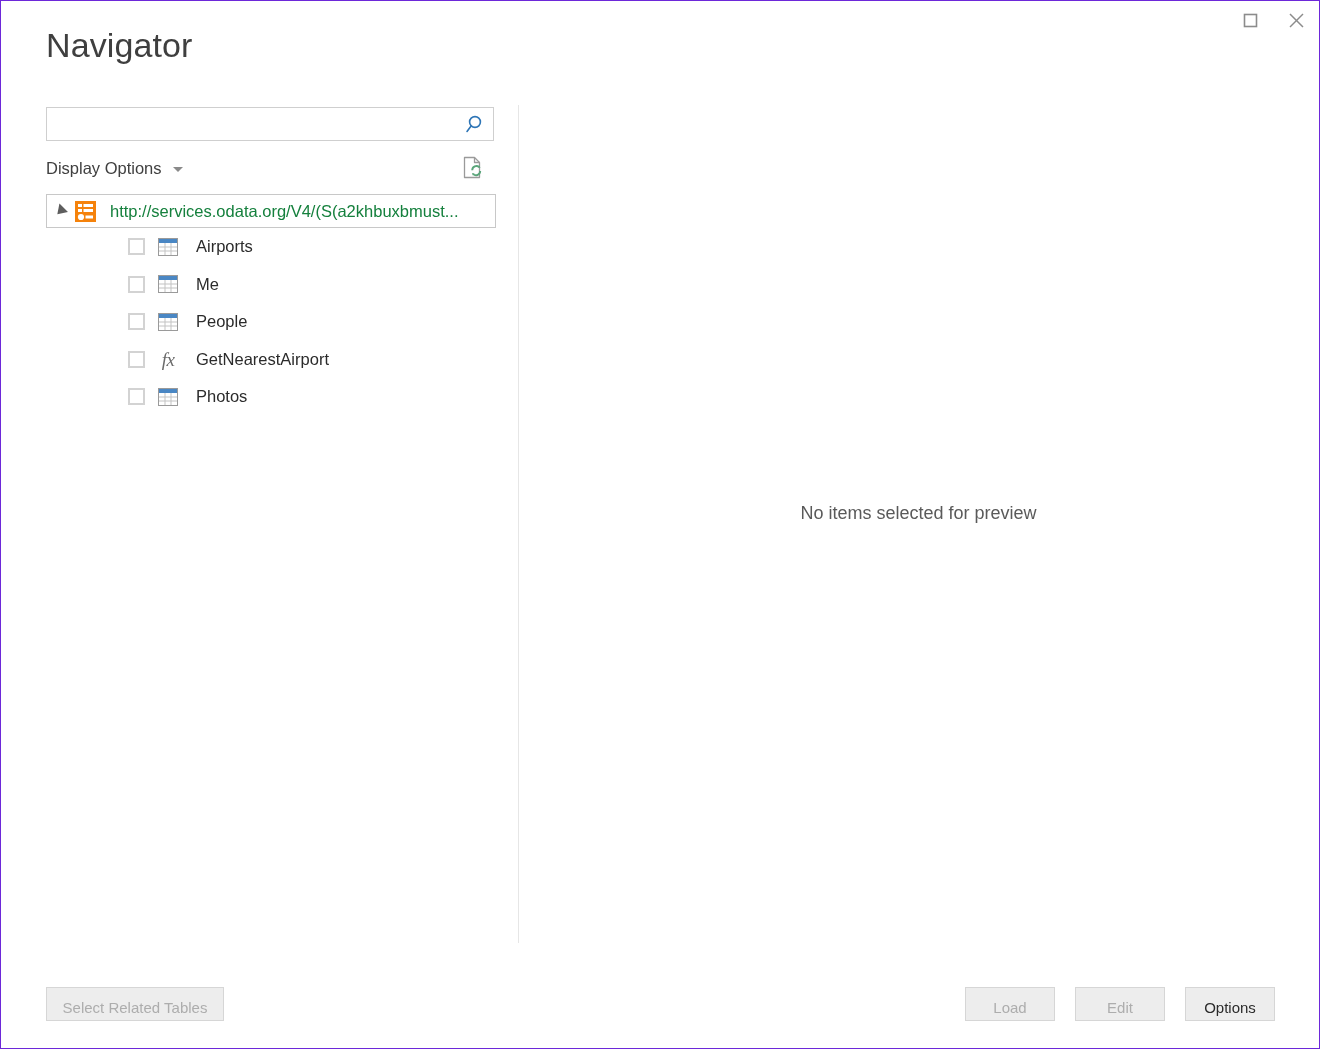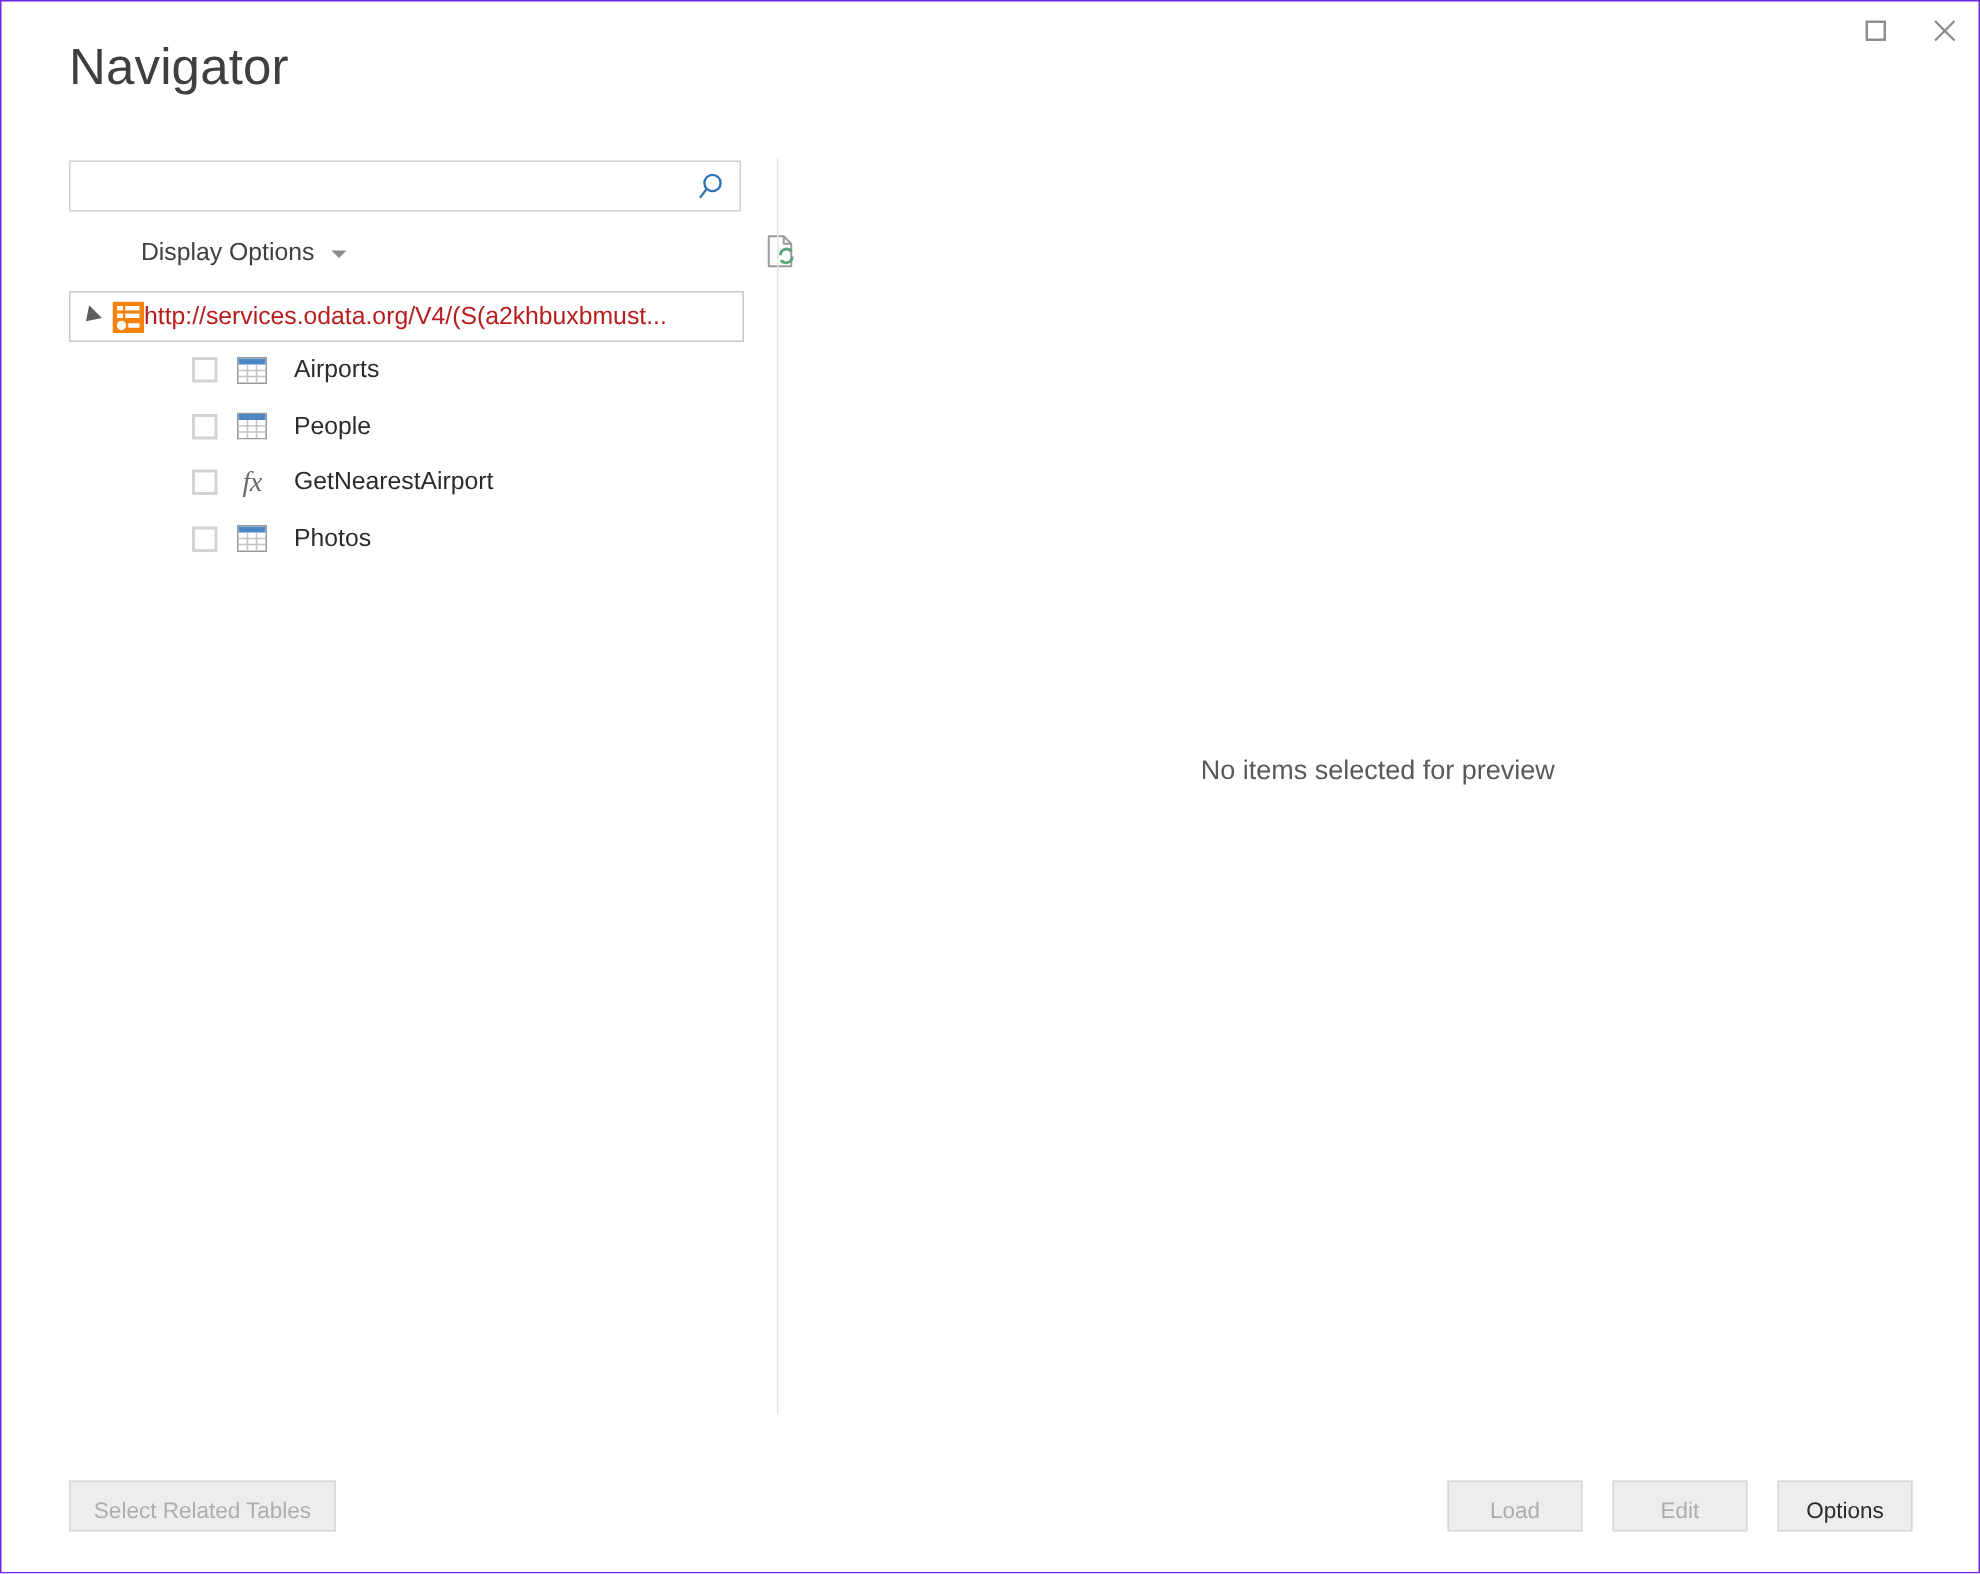--- a/index.html
+++ b/index.html
@@ -94,21 +94,20 @@
     flex: none;
   }
 
   .options-row {
     position: relative;
     margin-top: 11px;
     width: 448px;
     height: 32px;
     display: flex;
     align-items: center;
-    margin-left: 48px;
   }
   .display-options {
     display: flex;
     align-items: center;
     gap: 11px;
     cursor: default;
   }
   .display-options-label {
     font-size: 16.5px;
     color: #404040;
@@ -157,22 +156,23 @@
   .expander-tri {
     width: 0; height: 0;
     border-top: 6px solid transparent;
     border-bottom: 6px solid transparent;
     border-right: 9px solid #5e5e5e;
     transform: rotate(-45deg);
     margin-left: 1px;
   }
   .root-icon { flex: none; display: block; margin-left: 2px; }
   .root-label {
+    margin-left: 14px;
     font-size: 16.5px;
-    color: #b91c1c;
+    color: #15803d;
     white-space: nowrap;
     overflow: hidden;
   }
 
   .tree-item {
     display: flex;
     align-items: center;
     height: 37.5px;
     padding-left: 82px;
     cursor: default;
@@ -347,56 +347,70 @@
             <rect x="1" y="1" width="18" height="4" fill="#4A87C4"></rect>
             <line x1="1" y1="9" x2="19" y2="9" stroke="#c3c3c3" stroke-width="1"></line>
             <line x1="1" y1="13" x2="19" y2="13" stroke="#c3c3c3" stroke-width="1"></line>
             <line x1="7" y1="5" x2="7" y2="17" stroke="#c3c3c3" stroke-width="1"></line>
             <line x1="13" y1="5" x2="13" y2="17" stroke="#c3c3c3" stroke-width="1"></line>
           </svg>
         </span>
         <span class="item-label">Airports</span>
       </div>
 
-
       <div class="tree-item">
         <span class="chk"></span>
         <span class="item-icon">
           <svg width="20" height="18" viewBox="0 0 20 18">
             <rect x="0.5" y="0.5" width="19" height="17" fill="#ffffff" stroke="#9a9a9a" stroke-width="1"></rect>
             <rect x="1" y="1" width="18" height="4" fill="#4A87C4"></rect>
             <line x1="1" y1="9" x2="19" y2="9" stroke="#c3c3c3" stroke-width="1"></line>
             <line x1="1" y1="13" x2="19" y2="13" stroke="#c3c3c3" stroke-width="1"></line>
             <line x1="7" y1="5" x2="7" y2="17" stroke="#c3c3c3" stroke-width="1"></line>
             <line x1="13" y1="5" x2="13" y2="17" stroke="#c3c3c3" stroke-width="1"></line>
           </svg>
         </span>
-        <span class="item-label">People</span>
-      </div>
-
-      <div class="tree-item">
-        <span class="chk"></span>
-        <span class="item-icon">
-          <span class="fx-icon">fx</span>
-        </span>
-        <span class="item-label">GetNearestAirport</span>
+        <span class="item-label">Me</span>
       </div>
 
       <div class="tree-item">
         <span class="chk"></span>
         <span class="item-icon">
           <svg width="20" height="18" viewBox="0 0 20 18">
             <rect x="0.5" y="0.5" width="19" height="17" fill="#ffffff" stroke="#9a9a9a" stroke-width="1"></rect>
             <rect x="1" y="1" width="18" height="4" fill="#4A87C4"></rect>
             <line x1="1" y1="9" x2="19" y2="9" stroke="#c3c3c3" stroke-width="1"></line>
             <line x1="1" y1="13" x2="19" y2="13" stroke="#c3c3c3" stroke-width="1"></line>
             <line x1="7" y1="5" x2="7" y2="17" stroke="#c3c3c3" stroke-width="1"></line>
             <line x1="13" y1="5" x2="13" y2="17" stroke="#c3c3c3" stroke-width="1"></line>
           </svg>
         </span>
+        <span class="item-label">People</span>
+      </div>
+
+      <div class="tree-item">
+        <span class="chk"></span>
+        <span class="item-icon">
+          <span class="fx-icon">fx</span>
+        </span>
+        <span class="item-label">GetNearestAirport</span>
+      </div>
+
+      <div class="tree-item">
+        <span class="chk"></span>
+        <span class="item-icon">
+          <svg width="20" height="18" viewBox="0 0 20 18">
+            <rect x="0.5" y="0.5" width="19" height="17" fill="#ffffff" stroke="#9a9a9a" stroke-width="1"></rect>
+            <rect x="1" y="1" width="18" height="4" fill="#4A87C4"></rect>
+            <line x1="1" y1="9" x2="19" y2="9" stroke="#c3c3c3" stroke-width="1"></line>
+            <line x1="1" y1="13" x2="19" y2="13" stroke="#c3c3c3" stroke-width="1"></line>
+            <line x1="7" y1="5" x2="7" y2="17" stroke="#c3c3c3" stroke-width="1"></line>
+            <line x1="13" y1="5" x2="13" y2="17" stroke="#c3c3c3" stroke-width="1"></line>
+          </svg>
+        </span>
         <span class="item-label">Photos</span>
       </div>
 
     </div>
   </div>
 
   <div class="vdivider"></div>
 
   <div class="preview-pane">
     <div class="preview-empty">No items selected for preview</div>

